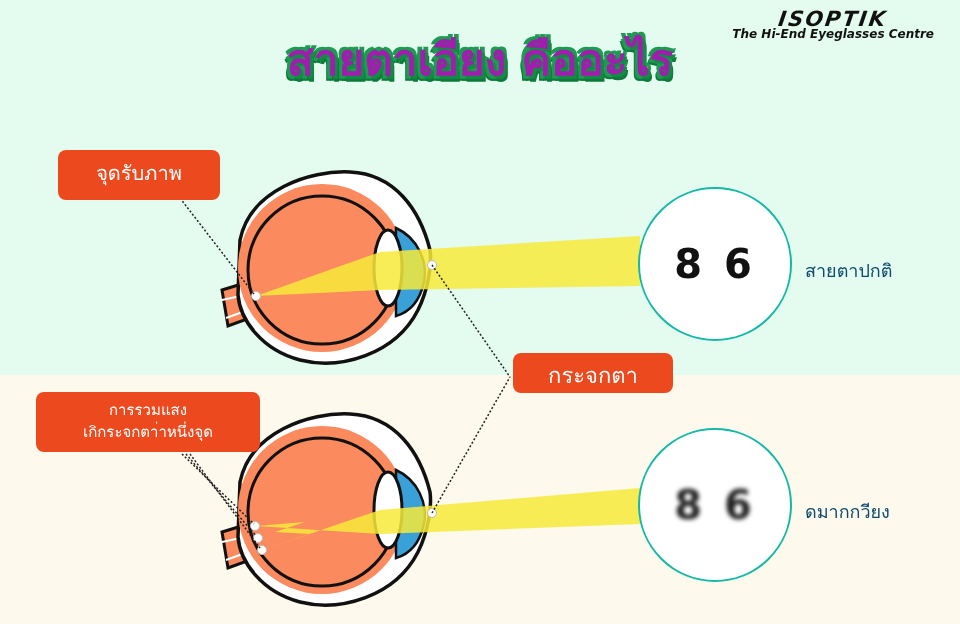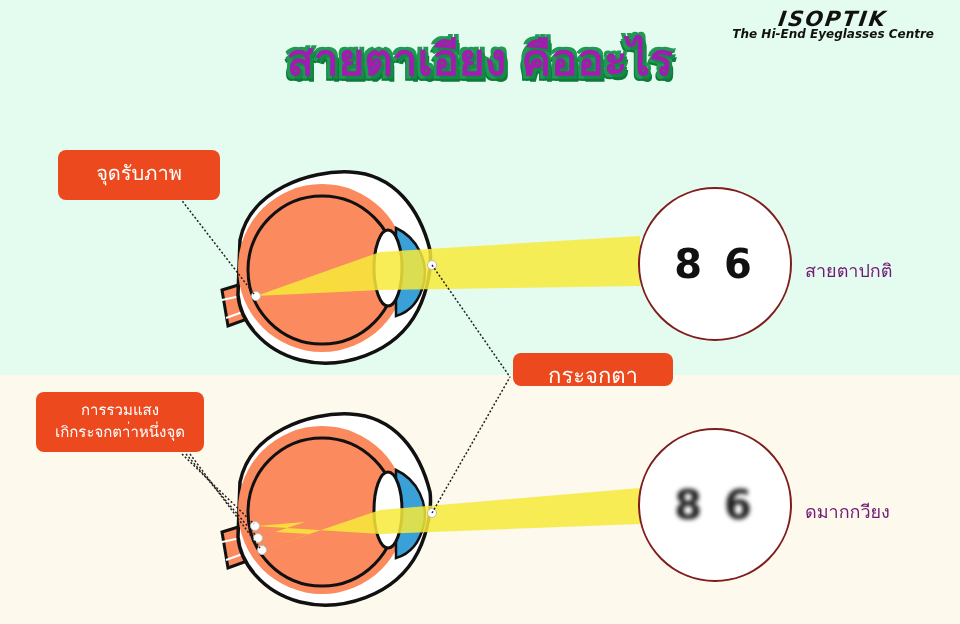--- a/index.html
+++ b/index.html
@@ -7,27 +7,27 @@
   .bg-top { position: absolute; left: 0; top: 0; width: 960px; height: 375px; background: #e4fbef; }
   .bg-bottom { position: absolute; left: 0; top: 375px; width: 960px; height: 249px; background: #fdf9ec; }
   .logo { position: absolute; right: 26px; top: 8px; text-align: center; }
   .logo-name { font-family: "DejaVu Sans", sans-serif; font-weight: bold; font-style: italic; font-size: 21px; letter-spacing: 2px; color: #111; line-height: 22px; transform: skewX(-8deg); }
   .logo-tag { font-family: "DejaVu Sans", sans-serif; font-weight: bold; font-style: italic; font-size: 12px; color: #111; line-height: 9px; }
   .title { position: absolute; left: 0; top: 30px; width: 960px; text-align: center; }
   .title span { display: inline-block; font-family: "DejaVu Sans", sans-serif; font-weight: bold; font-size: 44px; color: #a21caf; padding: 2px 16px; line-height: 56px;
     text-shadow: 0 0 0 #1a8a4a, 3px 3px 0 #148a46, -3px -3px 0 #1e9a52, 3px -3px 0 #1e9a52, -3px 3px 0 #1e9a52, 0 5px 0 #0e7a3a, 4px 6px 0 #0e7a3a, -4px 5px 0 #0e7a3a; }
   .label { position: absolute; background: #ec4a1e; color: #fff; border-radius: 8px; font-family: "DejaVu Sans", sans-serif; text-align: center; }
   .label-retina { left: 58px; top: 150px; width: 162px; height: 50px; font-size: 20px; line-height: 46px; }
-  .label-multi { left: 36px; top: 392px; width: 168px; height: 60px; font-size: 15px; line-height: 22px; padding-top: 7px; }
-  .label-cornea { left: 513px; top: 353px; width: 160px; height: 33px; font-size: 22px; line-height: 45px; }
-  .circle { position: absolute; width: 154px; height: 154px; border-radius: 50%; background: #fff; border: 2px solid #7f1d1d; text-align: center; line-height: 150px; font-family: "DejaVu Sans", sans-serif; font-weight: bold; font-size: 40px; color: #111; letter-spacing: 4px; }
+  .label-multi { left: 36px; top: 392px; width: 224px; height: 60px; font-size: 15px; line-height: 22px; padding-top: 7px; }
+  .label-cornea { left: 513px; top: 353px; width: 160px; height: 40px; font-size: 22px; line-height: 45px; }
+  .circle { position: absolute; width: 154px; height: 154px; border-radius: 50%; background: #fff; border: 2px solid #14b8a6; text-align: center; line-height: 150px; font-family: "DejaVu Sans", sans-serif; font-weight: bold; font-size: 40px; color: #111; letter-spacing: 4px; }
   .circle-normal { left: 638px; top: 187px; }
   .circle-astig { left: 638px; top: 428px; }
   .circle-astig span { filter: blur(2px); color: #222; }
-  .caption { position: absolute; font-family: Liberation Serif, serif; font-size: 18px; color: #701a75; }
+  .caption { position: absolute; font-family: Liberation Serif, serif; font-size: 18px; color: #0c4a6e; }
   .caption-normal { left: 805px; top: 256px; }
   .caption-astig { left: 805px; top: 497px; }
   svg.art { position: absolute; left: 0; top: 0; }
 </style>
 </head>
 <body>
 
 <div class="bg-top"></div>
 <div class="bg-bottom"></div>
 

